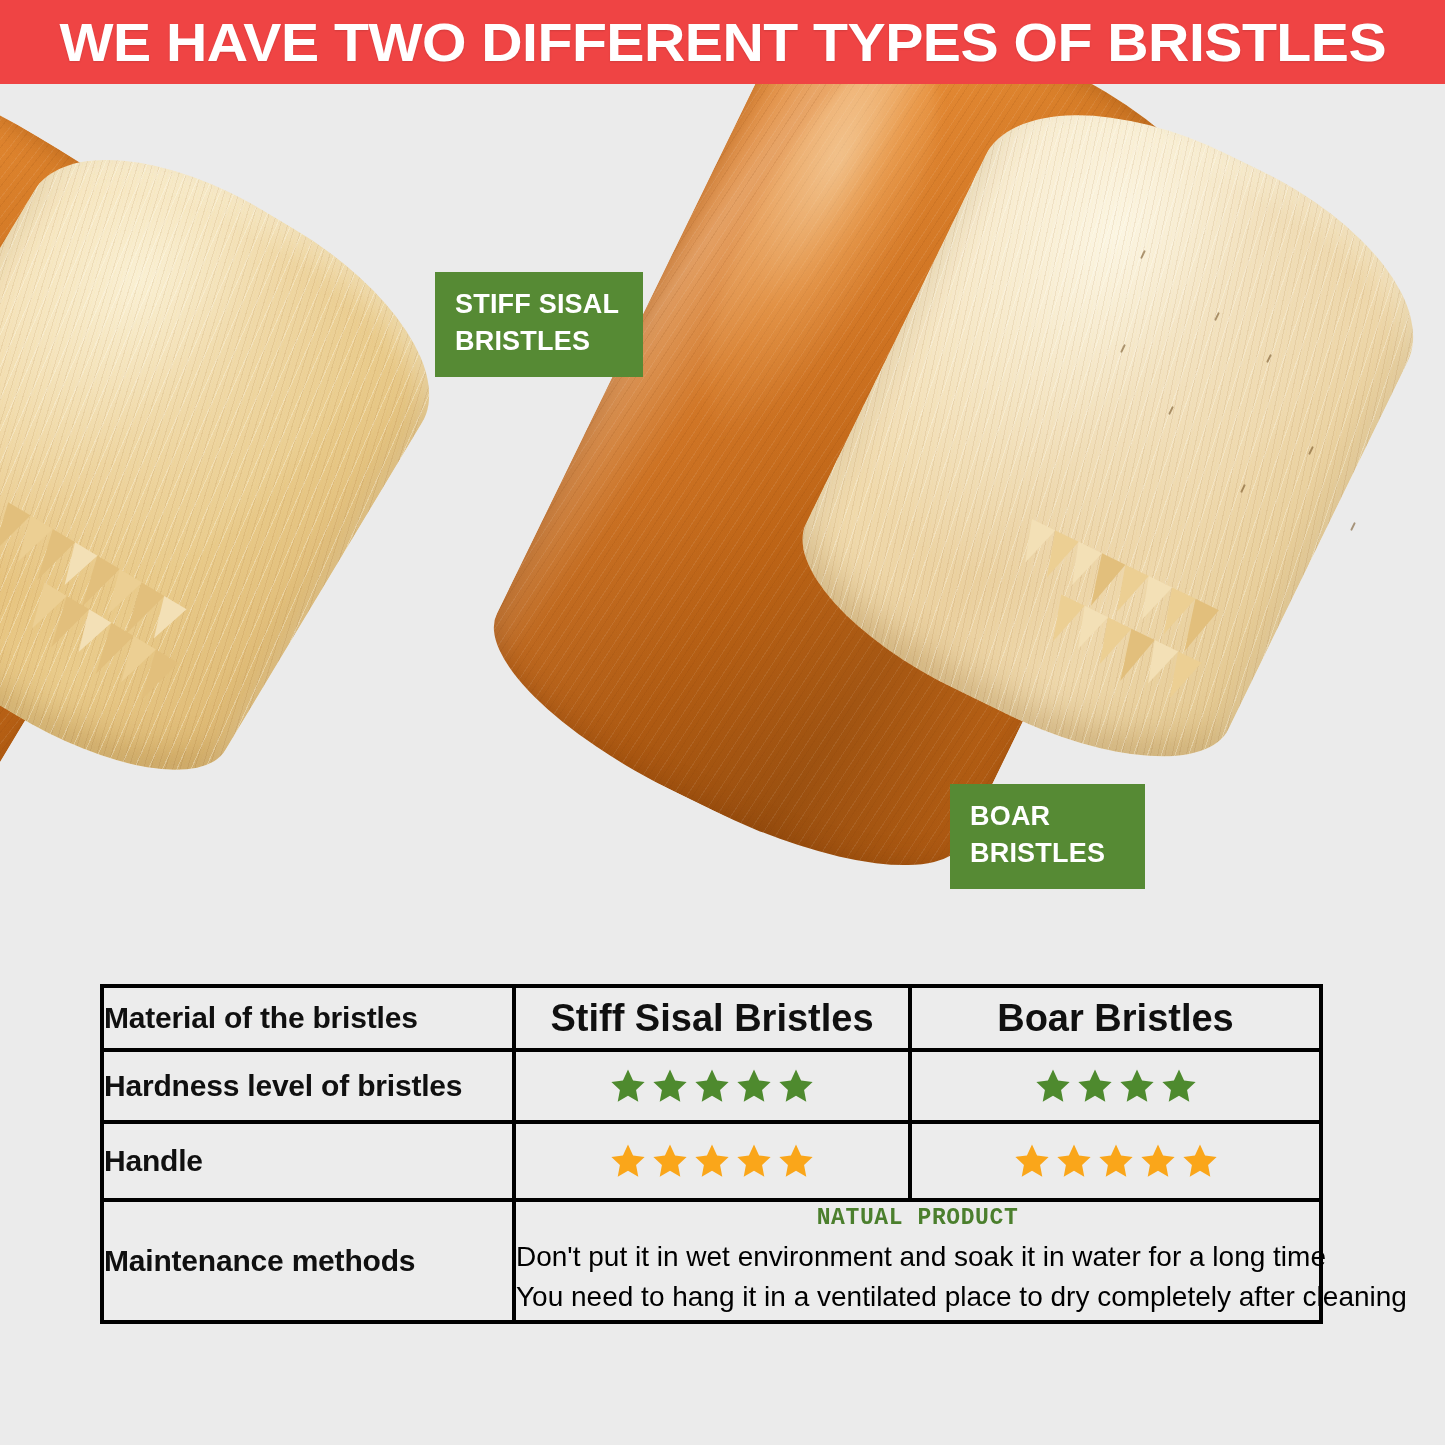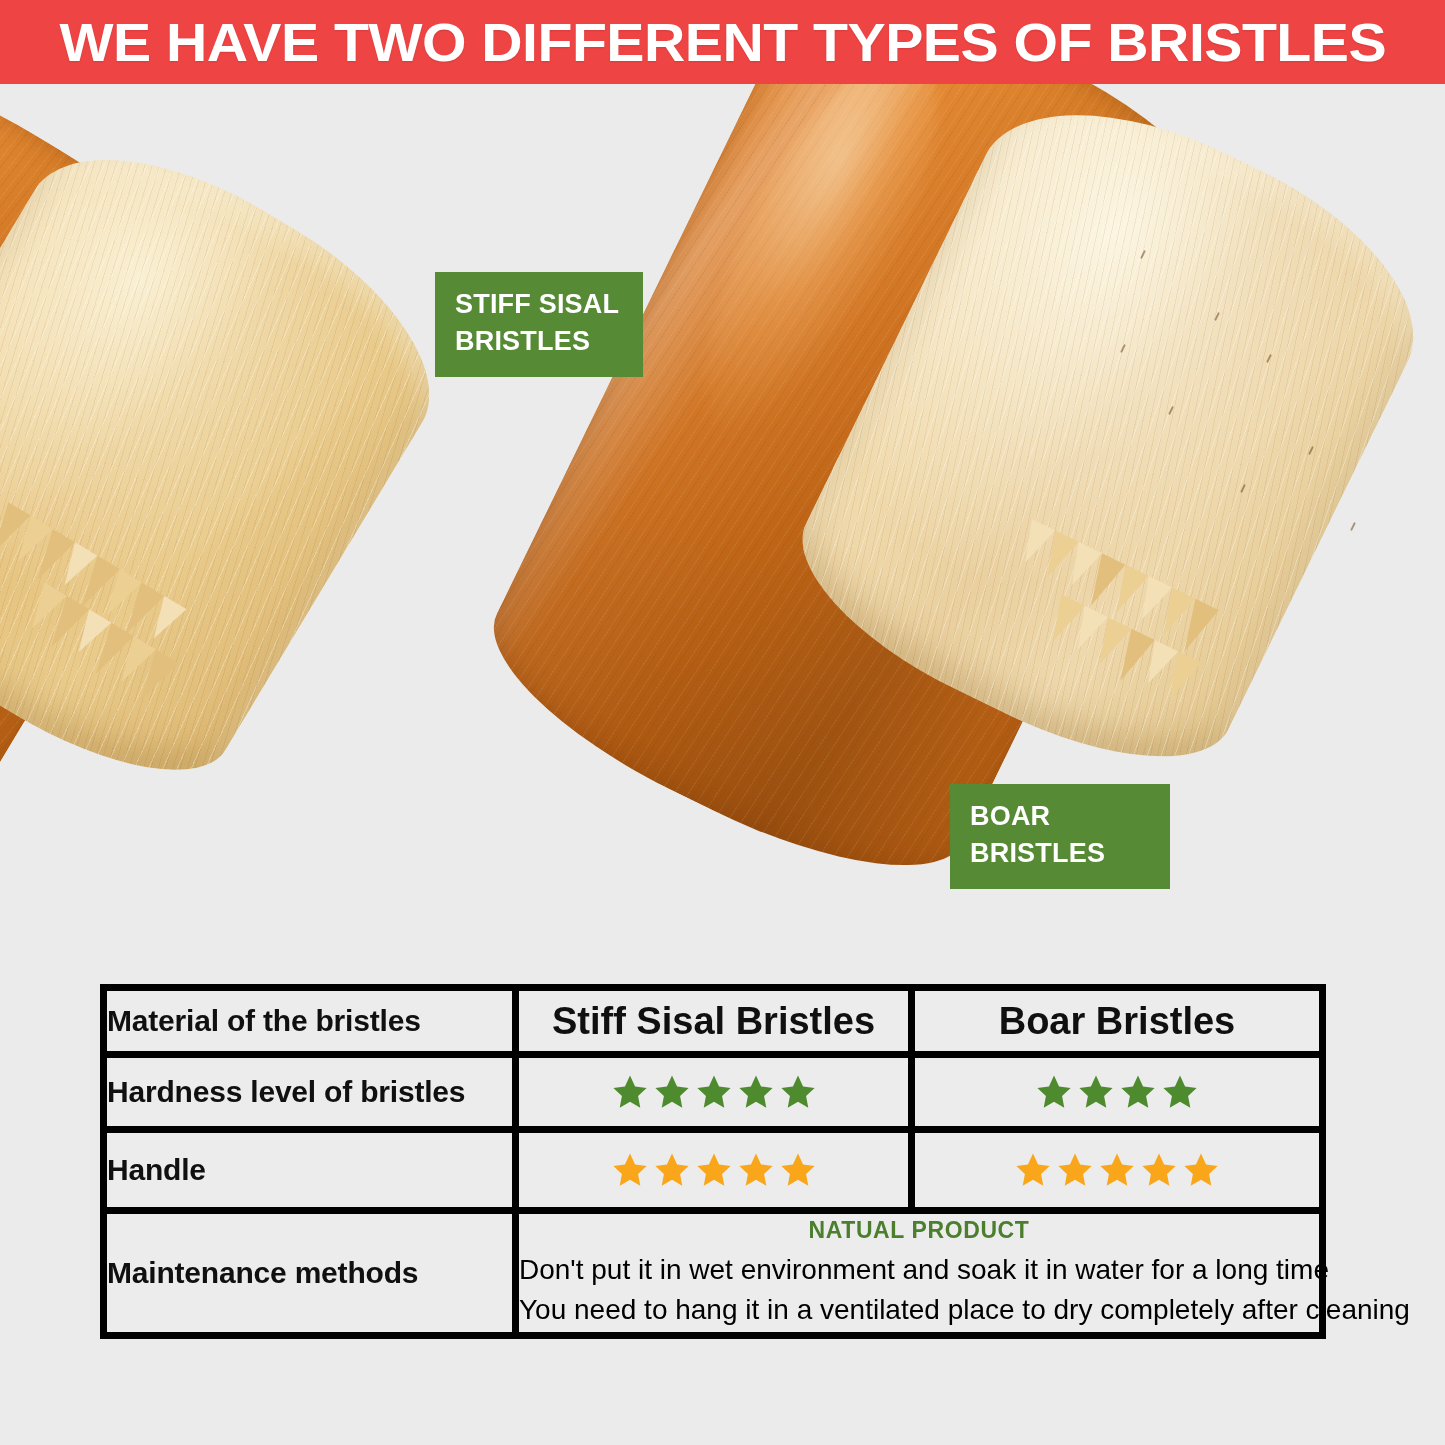--- a/index.html
+++ b/index.html
@@ -243,35 +243,35 @@
     background: #568a34;
     color: #ffffff;
     font-size: 27px;
     font-weight: bold;
     line-height: 1.38;
     padding: 14px 18px 16px 20px;
     box-sizing: border-box;
     letter-spacing: 0.2px;
   }
   #callout-sisal { left: 435px; top: 188px; width: 208px; }
-  #callout-boar  { left: 950px; top: 700px; width: 220px; }
+  #callout-boar  { left: 950px; top: 700px; width: 195px; }
   .callout .line { display: block; white-space: nowrap; }
 
   
   .compare-table {
     position: absolute;
     left: 100px;
     top: 984px;
     width: 1219px;
     border-collapse: collapse;
     table-layout: fixed;
     background: #ececec;
   }
   .compare-table td {
-    border: 7px solid #000000;
+    border: 4px solid #000000;
     background: #ececec;
     padding: 0;
     vertical-align: middle;
   }
   .col-label { width: 412px; }
   .col-a { width: 396px; }
   .col-b { width: 411px; }
 
   .row-label {
     font-size: 30px;
@@ -323,20 +323,21 @@
   .maint-cell {
     padding: 8px 10px 12px 10px;
     text-align: center;
   }
   .maint-title {
     font-size: 23px;
     font-weight: bold;
     color: #4b7f2d;
     letter-spacing: 0.6px;
     margin-bottom: 6px;
+    font-family: Liberation Mono, monospace;
   }
   .maint-line {
     font-size: 28px;
     color: #000000;
     line-height: 1.42;
     white-space: nowrap;
   }
 </style>
 </head>
 <body>

